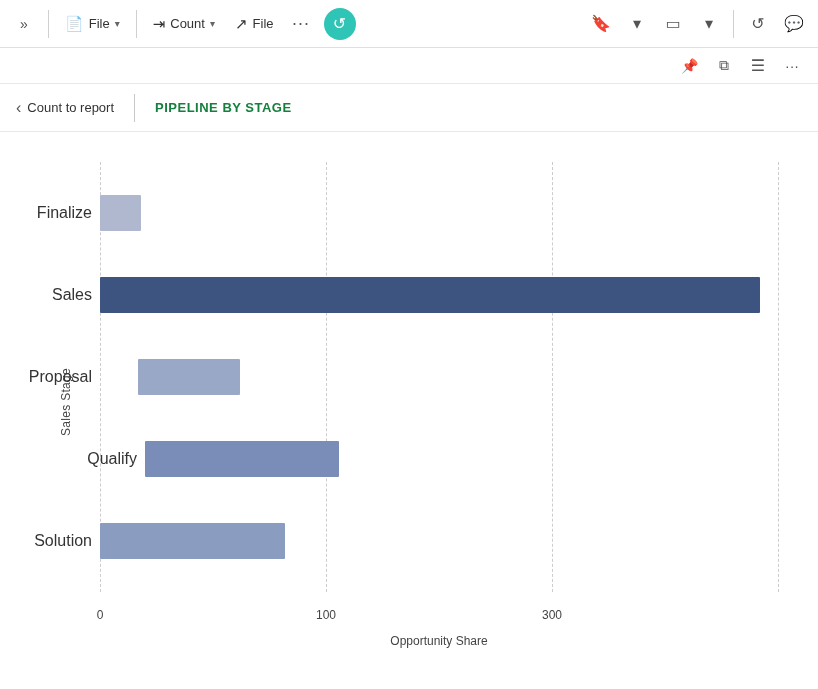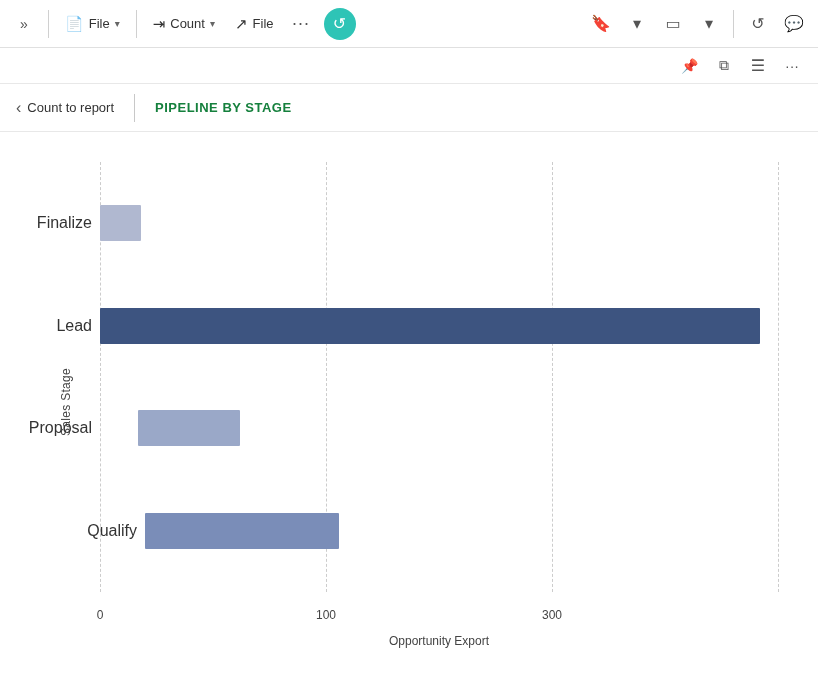--- a/index.html
+++ b/index.html
@@ -276,42 +276,48 @@
 
       <div class="bars-container" id="bars-container">
 
       <div class="bar-row" style="position: relative;">
             <span class="bar-label">Finalize</span>
             <div class="bar-track">
               <div class="bar-fill bar-finalize" style="width: 6%;"></div>
             </div>
           </div>
           <div class="bar-row" style="position: relative;">
-            <span class="bar-label">Lead</span>
+            <span class="bar-label">Sales</span>
             <div class="bar-track">
               <div class="bar-fill bar-lead" style="width: 97.3333%;"></div>
             </div>
           </div>
           <div class="bar-row" style="position: relative; padding-left: 38px;">
             <span class="bar-label">Proposal</span>
             <div class="bar-track">
               <div class="bar-fill bar-proposal" style="width: 16%;"></div>
             </div>
           </div>
           <div class="bar-row" style="position: relative; margin-left: 45px;">
             <span class="bar-label">Qualify</span>
             <div class="bar-track">
               <div class="bar-fill bar-qualify" style="width: 30.6667%;"></div>
+            </div>
+          </div>
+          <div class="bar-row" style="position: relative;">
+            <span class="bar-label">Solution</span>
+            <div class="bar-track">
+              <div class="bar-fill bar-solution" style="width: 27.3333%;"></div>
             </div>
           </div>
         </div>
     </div>
 
     <div style="position:absolute; bottom:28px; left:80px; right:20px; height:20px;">
       <span class="x-tick" style="left:0%;">0</span>
       <span class="x-tick" style="left:33.33%;">100</span>
       <span class="x-tick" style="left:66.67%;">300</span>
     </div>
 
-    <div style="position:absolute; bottom:4px; left:80px; right:20px; text-align:center; font-size:12px; color:#444;">Opportunity Export</div>
+    <div style="position:absolute; bottom:4px; left:80px; right:20px; text-align:center; font-size:12px; color:#444;">Opportunity Share</div>
 
   </div>
 </div>
 
 </body></html>

